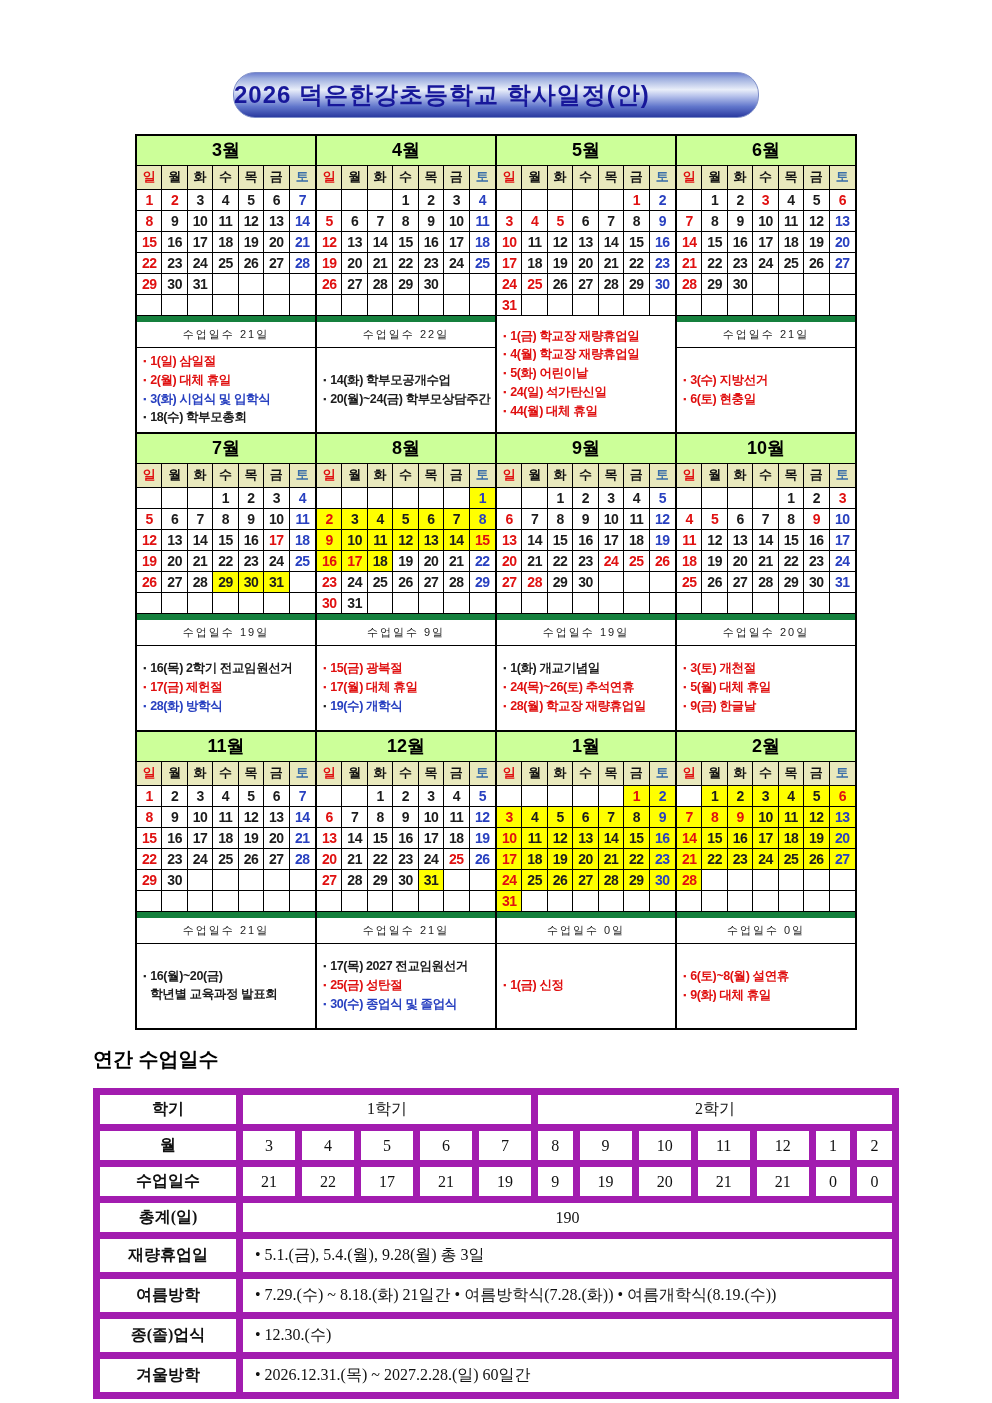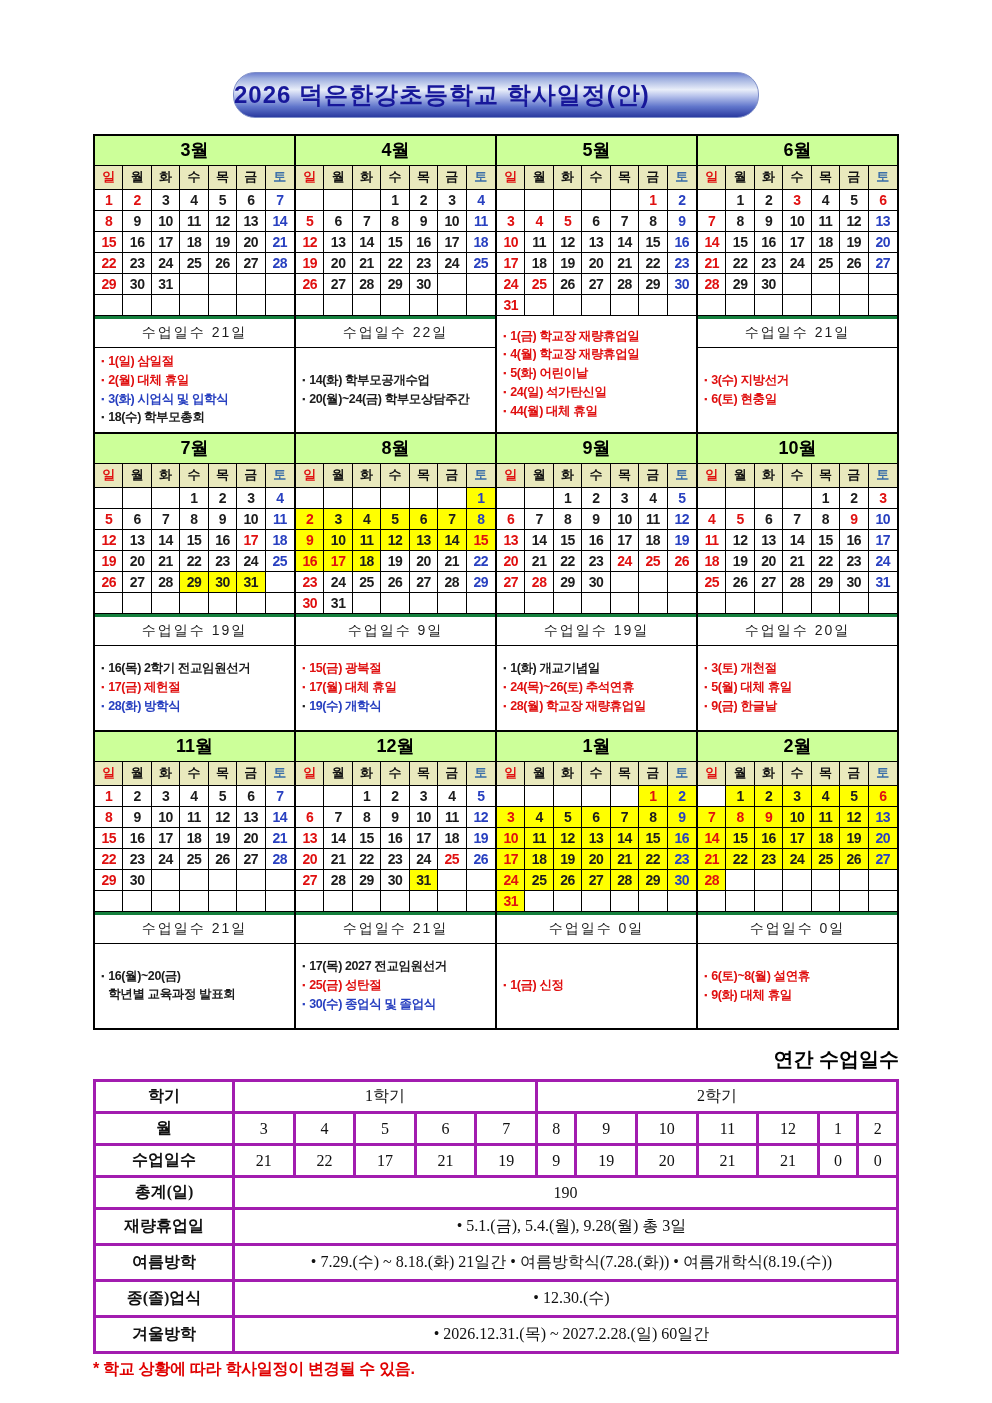--- a/index.html
+++ b/index.html
@@ -6,51 +6,51 @@
   body{width:992px;min-height:1403px;font-family:"Liberation Sans","DejaVu Sans",sans-serif;-webkit-font-smoothing:antialiased;}
   .page{padding-top:72px;}
 
   
   .banner{width:524px;height:44px;margin:0 auto 16px;border-radius:22px;
     background:linear-gradient(180deg,#6d7fd0 0%,#9cadde 12%,#e9eef9 38%,#b9c4ec 52%,#6277cc 76%,#2a3aa0 100%);
     border:1px solid #7f8fc8;display:flex;align-items:center;justify-content:flex-start;
     font-size:24px;font-weight:bold;color:#17179a;letter-spacing:1px;}
 
   
-  .cal{width:806px;margin:0 auto;display:grid;grid-template-columns:repeat(4,1fr);
+  .cal{width:722px;margin:0 auto;display:grid;grid-template-columns:repeat(4,1fr);
     border-right:2px solid #000;border-bottom:2px solid #000;box-sizing:border-box;}
   .month{border-left:2px solid #000;border-top:2px solid #000;display:flex;flex-direction:column;background:#fff;}
   .mh{background:#ccff99;border-bottom:1px solid #000;text-align:center;font-size:18px;font-weight:bold;color:#000;padding:2px 0 3px;}
   .dow{display:grid;grid-template-columns:repeat(7,1fr);background:#e9e9bd;border-bottom:1px solid #000;}
   .dow>div{text-align:center;font-weight:bold;font-size:13px;padding:2px 0 3px;border-right:1px solid #000;color:#111;}
   .dow>div:last-child{border-right:none;}
   .dow .sun{color:#e01010;}
   .dow .sat{color:#3a6ea8;}
   .wk{display:grid;grid-template-columns:repeat(7,1fr);grid-auto-rows:21px;}
   .day{border-right:1px solid #000;border-bottom:1px solid #000;text-align:center;
     font-size:14px;font-weight:bold;line-height:21px;letter-spacing:-0.5px;}
   .day:nth-child(7n){border-right:none;}
   .c-r{color:#e01010;}
   .c-b{color:#2840c0;}
   .c-k{color:#1c1c1c;}
   .hl{background:#ffff00;}
-  .count{border-top:3px solid #15803d;border-bottom:1px solid #000;text-align:center;
-    font-size:14px;color:#1c1c1c;padding:5px 0;letter-spacing:2px;}
+  .count{border-top:6px solid #15803d;border-bottom:1px solid #000;text-align:center;
+    font-size:11px;color:#1c1c1c;padding:5px 0;letter-spacing:2px;}
   .notes{flex:1;min-height:84px;padding:5px 3px 5px 6px;display:flex;flex-direction:column;justify-content:center;gap:1px;box-sizing:border-box;}
   .note{display:flex;align-items:flex-start;font-size:12.5px;font-weight:bold;line-height:1.42;}
   .note .bu{font-size:9px;line-height:17px;margin-right:4px;flex:0 0 auto;}
   .note .tx{white-space:pre-line;letter-spacing:-0.4px;}
 
   
   .sum-wrap{width:806px;margin:16px auto 0;}
-  .sum-title{text-align:right;font-size:20px;font-weight:bold;color:#000;margin:0 0 6px;}
+  .sum-title{text-align:left;font-size:20px;font-weight:bold;color:#000;margin:0 0 15px;}
   table.sum{width:100%;border-collapse:collapse;border:2px solid #000;font-family:"Liberation Serif","DejaVu Serif",serif;}
-  .sum td{border:3px solid #a21caf;text-align:center;font-size:16px;color:#111;padding:4px 2px;}
+  .sum td{border:7px solid #a21caf;text-align:center;font-size:16px;color:#111;padding:4px 2px;}
   .sum td.lbl{font-weight:bold;width:132px;font-size:16px;}
-  .sum td.txt{text-align:center;padding:6px 0 6px 12px;font-size:16px;}
+  .sum td.txt{text-align:left;padding:6px 0 6px 12px;font-size:16px;}
 
   .footnote{width:806px;margin:5px auto 0;color:#e00000;font-weight:bold;font-size:16px;letter-spacing:-0.3px;}
 </style>
 </head>
 <body>
 
 <div class="page">
 
   <div class="banner">
     <span>2026 덕은한강초등학교 학사일정(안)</span>

